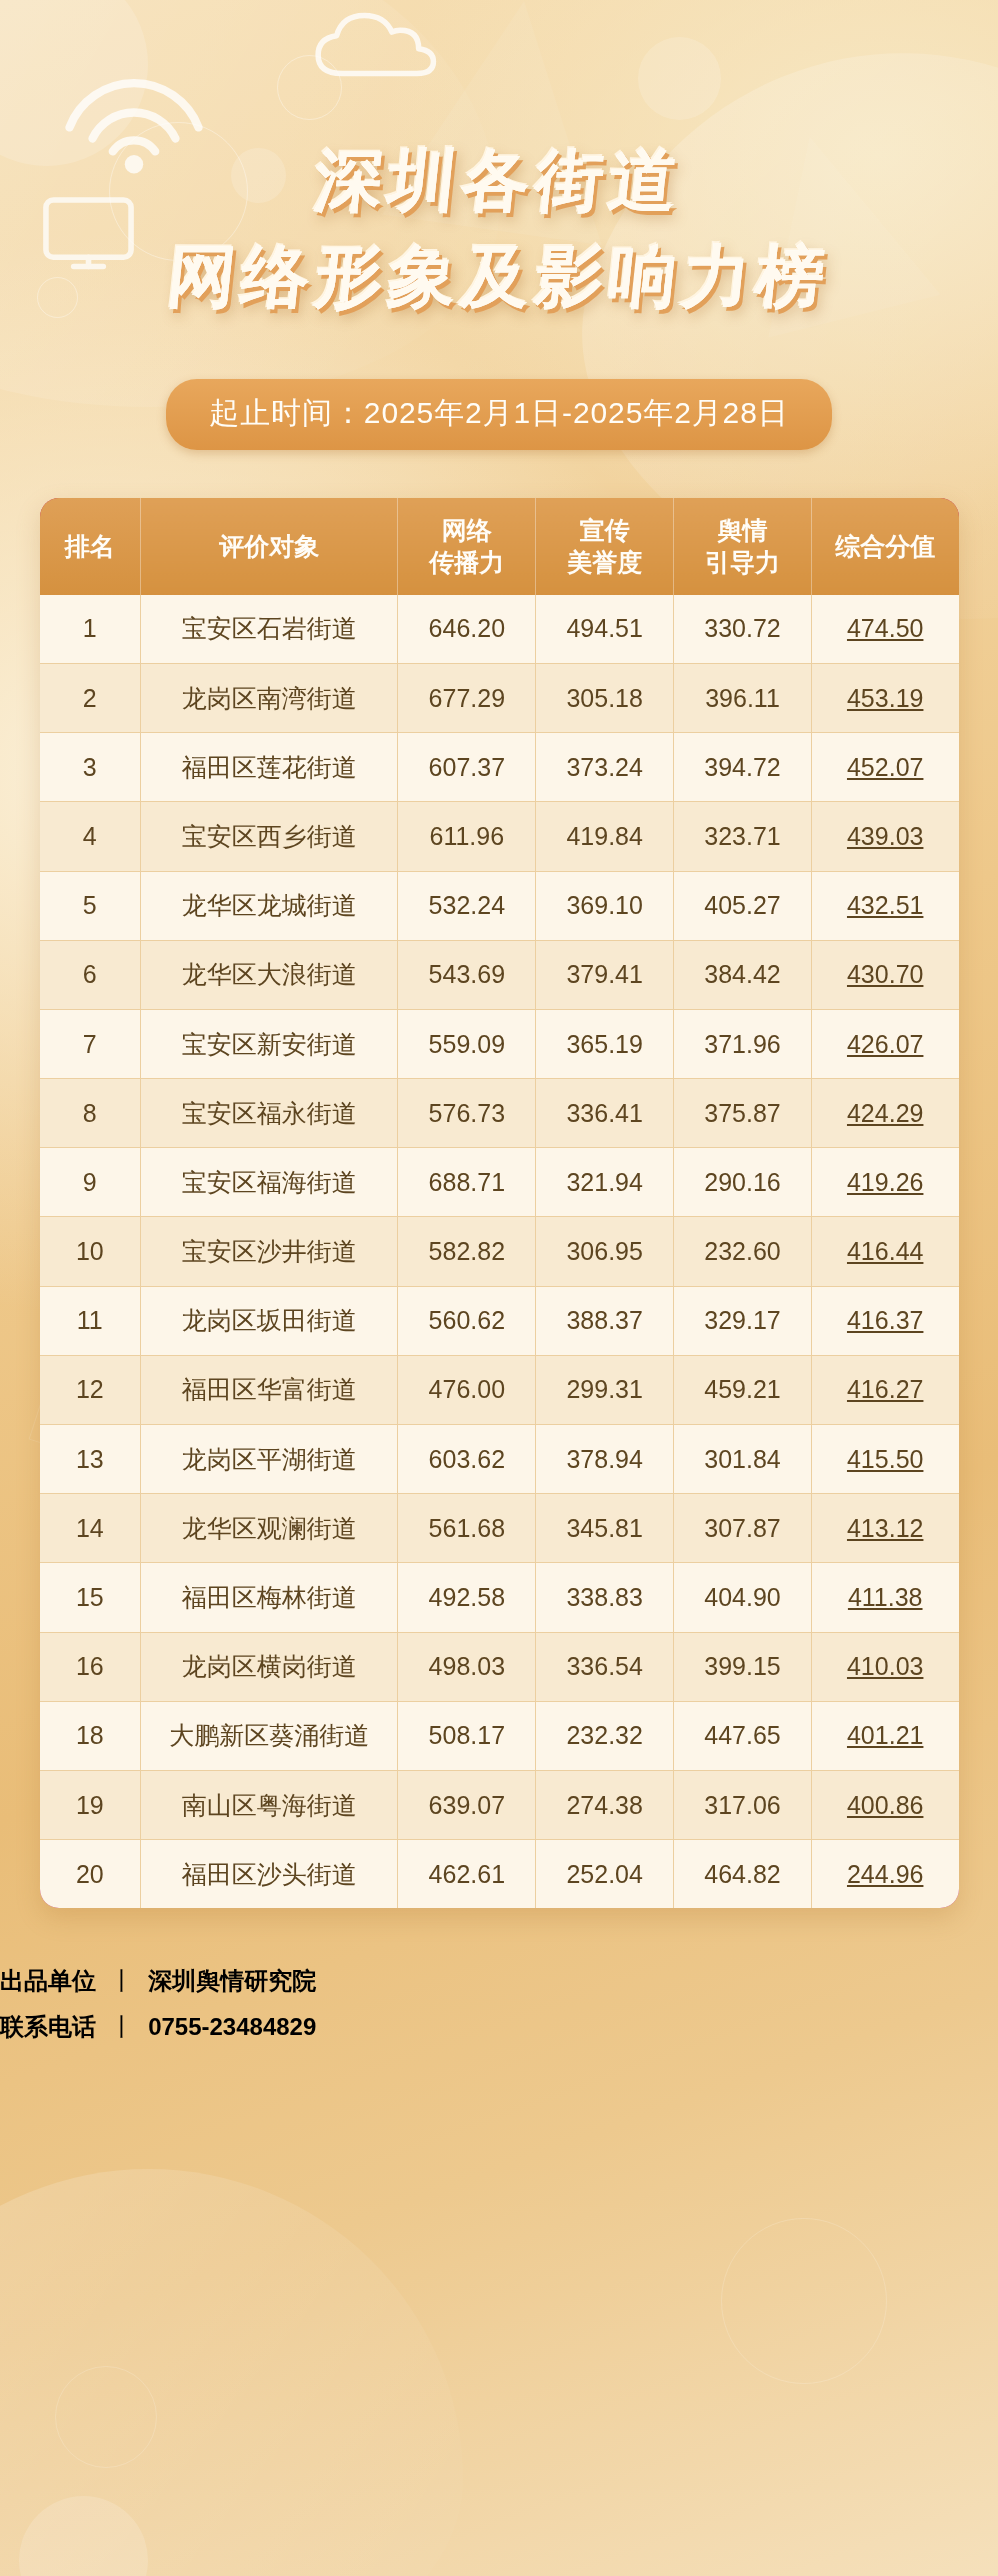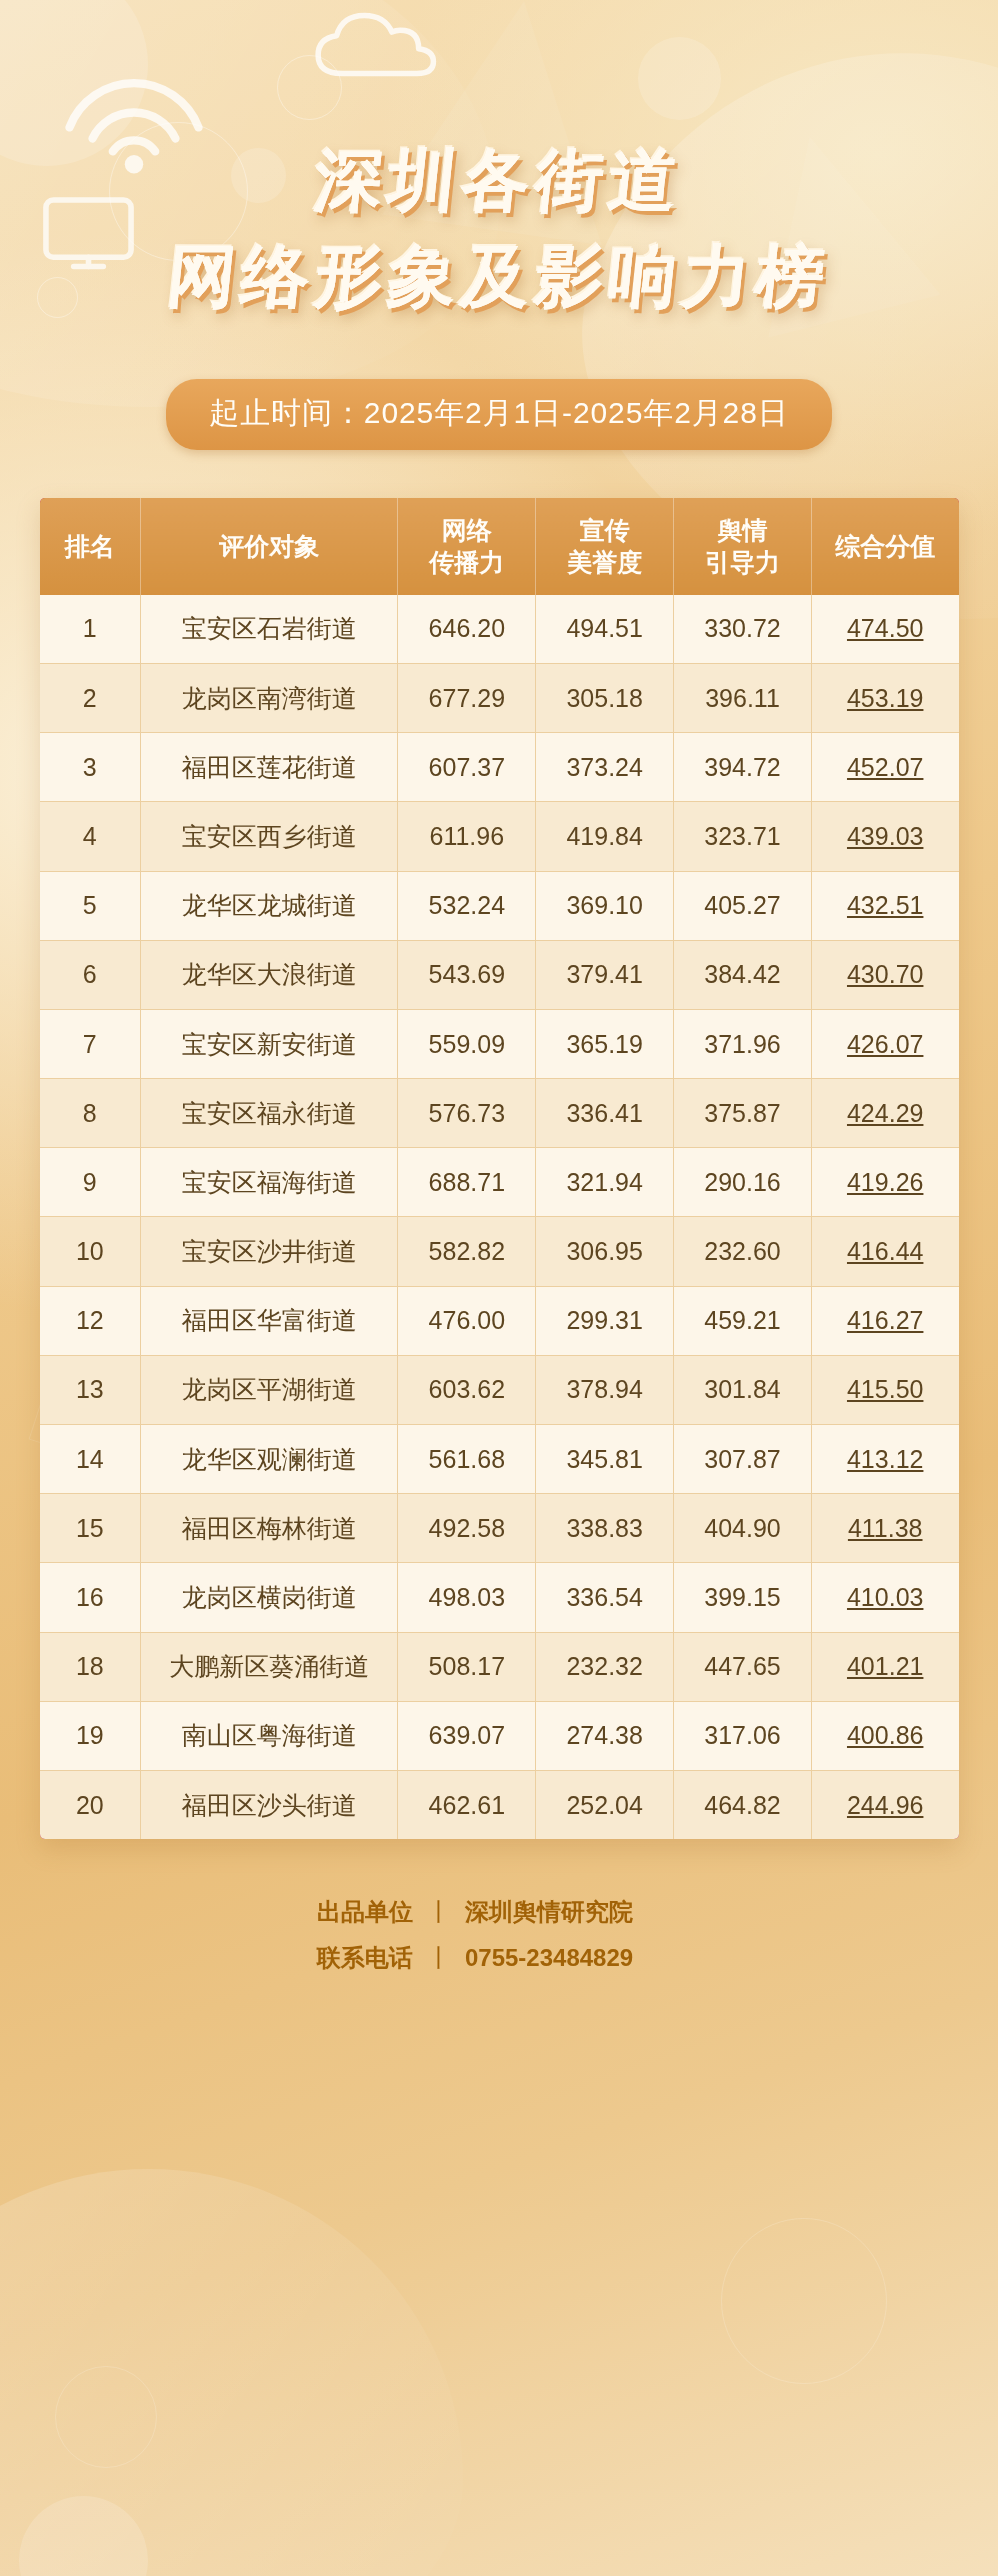--- a/index.html
+++ b/index.html
@@ -75,21 +75,21 @@
     letter-spacing: 0.9px;
     box-shadow: 0 3.7px 9.2px rgba(168,104,36,0.28);
     white-space: nowrap;
   }
 
   
   .table-wrap {
     position: relative;
     margin: 48px auto 0;
     width: 919px;
-    border-radius: 5px;
+    border-radius: 19px;
     overflow: hidden;
     box-shadow: 0 9.2px 24px rgba(170,110,40,0.22);
     background: #be185d;
   }
   table { width: 100%; border-collapse: collapse; }
   thead th {
     background: linear-gradient(180deg, #dfa057, #d5913f);
     color: #fffdf8;
     font-size: 25px;
     font-weight: bold;
@@ -117,22 +117,22 @@
   col.c-name  { width: 28%; }
   col.c-m1    { width: 15%; }
   col.c-m2    { width: 15%; }
   col.c-m3    { width: 15%; }
   col.c-total { width: 16%; }
 
   
   .footer {
     position: relative;
     margin: 50px 48px 0 0;
-    text-align: center;
-    color: #a16207;
+    text-align: left;
+    color: #000000;
     font-size: 24px;
     font-weight: bold;
     line-height: 1.9;
   }
   .footer .sep { padding: 0 7.4px; font-weight: normal; }
 </style>
 </head>
 <body>
 
 <div class="bg-deco">
@@ -293,20 +293,28 @@
         </tr>
         <tr>
           <td>10</td>
           <td>宝安区沙井街道</td>
           <td>582.82</td>
           <td>306.95</td>
           <td>232.60</td>
           <td>416.44</td>
         </tr>
         <tr>
+          <td>11</td>
+          <td>龙岗区坂田街道</td>
+          <td>560.62</td>
+          <td>388.37</td>
+          <td>329.17</td>
+          <td>416.37</td>
+        </tr>
+        <tr>
           <td>12</td>
           <td>福田区华富街道</td>
           <td>476.00</td>
           <td>299.31</td>
           <td>459.21</td>
           <td>416.27</td>
         </tr>
         <tr>
           <td>13</td>
           <td>龙岗区平湖街道</td>

